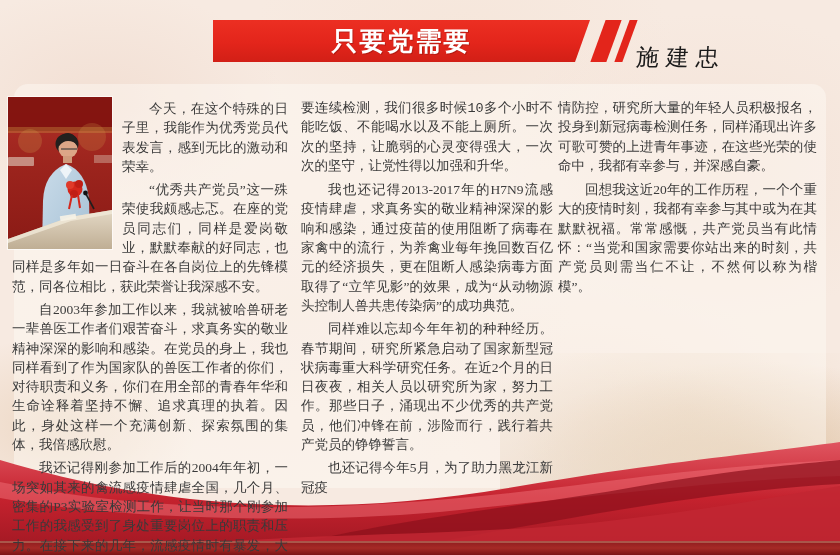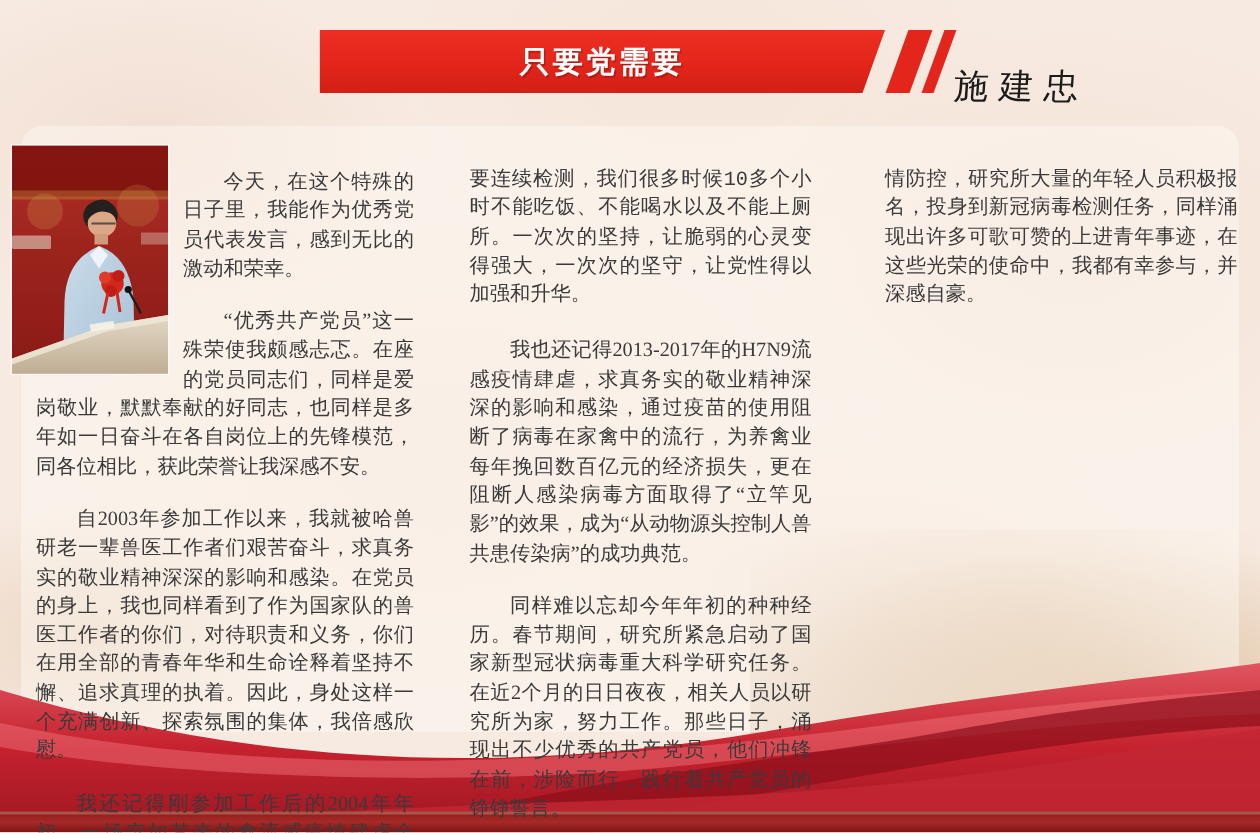--- a/index.html
+++ b/index.html
@@ -32,43 +32,43 @@
     background:rgba(255,252,248,.42); border-radius:14px;
   }
   
   .banner{
     position:absolute; left:213px; top:20px; width:377px; height:42px; z-index:5;
     background:linear-gradient(180deg,#ec2f22 0%,#e3251b 55%,#d21f16 100%);
     clip-path:polygon(0 0, 100% 0, calc(100% - 15px) 100%, 0 100%);
     display:flex; align-items:center; justify-content:center; column-gap:40px;
   }
   .banner span{
-    color:#fff; font-weight:700; font-size:20px; letter-spacing:2px;
+    color:#fff; font-weight:700; font-size:26px; letter-spacing:2px;
     font-family:Liberation Serif, serif;
     text-shadow:1px 1px 0 rgba(150,20,12,.55);
   }
   .slash{position:absolute; top:20px; height:42px; background:#e3251b; z-index:5; transform:skewX(-20deg);}
   .slash1{left:598px; width:16px;}
   .slash2{left:622px; width:8px;}
   .author{
     position:absolute; left:636px; top:42px; z-index:5;
     font-size:23px; letter-spacing:7px; color:#1b1b1b;
     font-family:"DejaVu Serif","Liberation Serif",serif;
     transform:skewX(-4deg);
   }
   
   .col{
     position:absolute; top:95px; z-index:4;
     font-size:13.5px; line-height:19.3px; color:#3a3a3a;
     text-align:justify;
   }
   .col1{left:8px; width:284px;}
   .col2{left:297px; width:260px;}
-  .col3{left:574px; width:267px;}
-  .para{margin:16px; text-indent:2em;}
+  .col3{left:554px; width:267px;}
+  .para{margin:4px; text-indent:2em;}
   .para.cont{text-indent:0;font-family:Liberation Mono, monospace;}
   .photo{
     float:left; width:104px; height:152px; margin:2px 10px 4px 0;
     box-shadow:0 0 0 1px rgba(255,255,255,.6);
   }
   .photo svg{display:block; width:104px; height:152px;}
   
   .ribbon{position:absolute; left:0; bottom:0; width:840px; height:135px; z-index:3;}
   .ribbon svg{display:block; width:840px; height:135px;}
 </style>
@@ -141,20 +141,21 @@
 
   <div class="col col2">
     <p class="para cont">要连续检测，我们很多时候10多个小时不能吃饭、不能喝水以及不能上厕所。一次次的坚持，让脆弱的心灵变得强大，一次次的坚守，让党性得以加强和升华。</p>
     <p class="para">我也还记得2013-2017年的H7N9流感疫情肆虐，求真务实的敬业精神深深的影响和感染，通过疫苗的使用阻断了病毒在家禽中的流行，为养禽业每年挽回数百亿元的经济损失，更在阻断人感染病毒方面取得了“立竿见影”的效果，成为“从动物源头控制人兽共患传染病”的成功典范。</p>
     <p class="para">同样难以忘却今年年初的种种经历。春节期间，研究所紧急启动了国家新型冠状病毒重大科学研究任务。在近2个月的日日夜夜，相关人员以研究所为家，努力工作。那些日子，涌现出不少优秀的共产党员，他们冲锋在前，涉险而行，践行着共产党员的铮铮誓言。</p>
     <p class="para">也还记得今年5月，为了助力黑龙江新冠疫</p>
   </div>
 
   <div class="col col3">
     <p class="para cont">情防控，研究所大量的年轻人员积极报名，投身到新冠病毒检测任务，同样涌现出许多可歌可赞的上进青年事迹，在这些光荣的使命中，我都有幸参与，并深感自豪。</p>
+    <p class="para">回想我这近20年的工作历程，一个个重大的疫情时刻，我都有幸参与其中或为在其默默祝福。常常感慨，共产党员当有此情怀：“当党和国家需要你站出来的时刻，共产党员则需当仁不让，不然何以称为楷模”。</p>
   </div>
 
   <div class="ribbon">
     <svg viewBox="0 0 840 135" preserveAspectRatio="none">
       <defs>
         <linearGradient id="silk1" x1="0" y1="0" x2="0" y2="1">
           <stop offset="0" stop-color="#e05560"></stop>
             <stop offset="0.5" stop-color="#c5222e"></stop>
             <stop offset="1" stop-color="#9d1722"></stop>
         </linearGradient>

